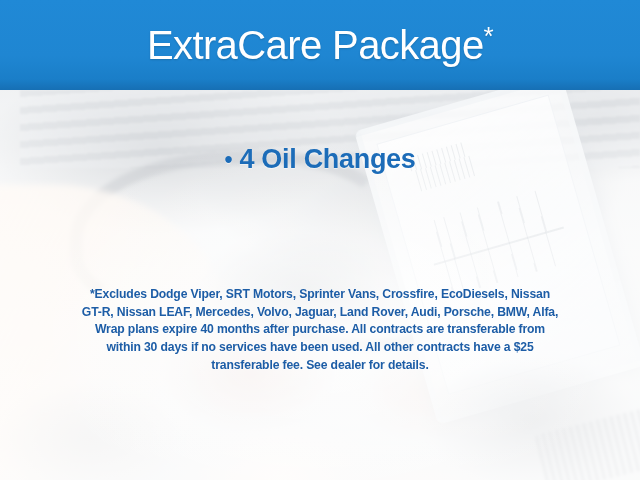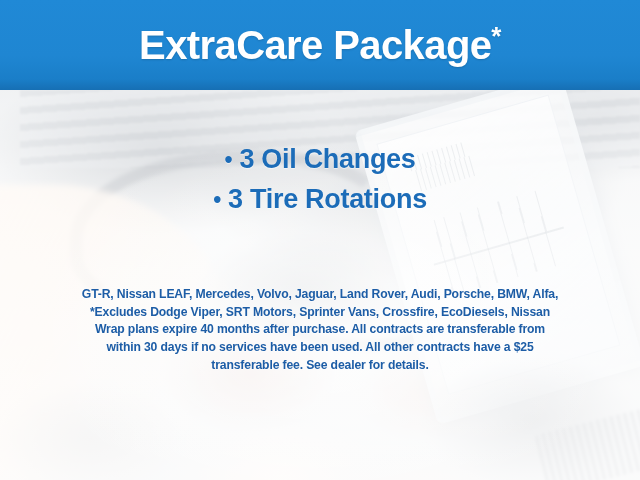--- a/index.html
+++ b/index.html
@@ -168,21 +168,21 @@
 
   
   #header {
     position:absolute; left:0; top:0; width:640px; height:90px;
     background:linear-gradient(180deg,#2089d6 0%, #1f86d2 62%, #1a7ec8 88%, #166fb4 100%);
     display:flex; align-items:center; justify-content:center;
   }
   #title {
     color:#ffffff;
     font-size:40px;
-    font-weight:bold;
+    font-weight:normal;
     letter-spacing:-.6px;
     line-height:1;
     white-space:nowrap;
     text-shadow:0 1px 2px rgba(0,0,0,.16);
   }
   #title .star { font-size:26px; vertical-align:super; line-height:0; }
 
   
   #bullets {
     position:absolute; left:0; top:140px; width:640px;
@@ -242,25 +242,24 @@
 
     <div id="wash"></div>
     <div id="wash2"></div>
   </div>
 
   <div id="header">
     <div id="title"><span>ExtraCare Package</span><span class="star">*</span></div>
   </div>
 
   <div id="bullets">
-    <div class="bullet-line"><span class="dot">•</span>&nbsp;<span>3 Oil Changes</span></div>
-    <div class="bullet-line"><span class="dot">•</span>&nbsp;<span>3 Tire Rotations</span></div>
+    <div class="bullet-line"><span class="dot">•</span>&nbsp;<span>4 Oil Changes</span></div>
   </div>
 
   <div id="disclaimer">
+    <div class="disc-line">*Excludes Dodge Viper, SRT Motors, Sprinter Vans, Crossfire, EcoDiesels, Nissan</div>
     <div class="disc-line">GT-R, Nissan LEAF, Mercedes, Volvo, Jaguar, Land Rover, Audi, Porsche, BMW, Alfa,</div>
-    <div class="disc-line">*Excludes Dodge Viper, SRT Motors, Sprinter Vans, Crossfire, EcoDiesels, Nissan</div>
     <div class="disc-line">Wrap plans expire 40 months after purchase. All contracts are transferable from</div>
     <div class="disc-line">within 30 days if no services have been used. All other contracts have a $25</div>
     <div class="disc-line">transferable fee. See dealer for details.</div>
   </div>
 
 </div>
 
 </body></html>

